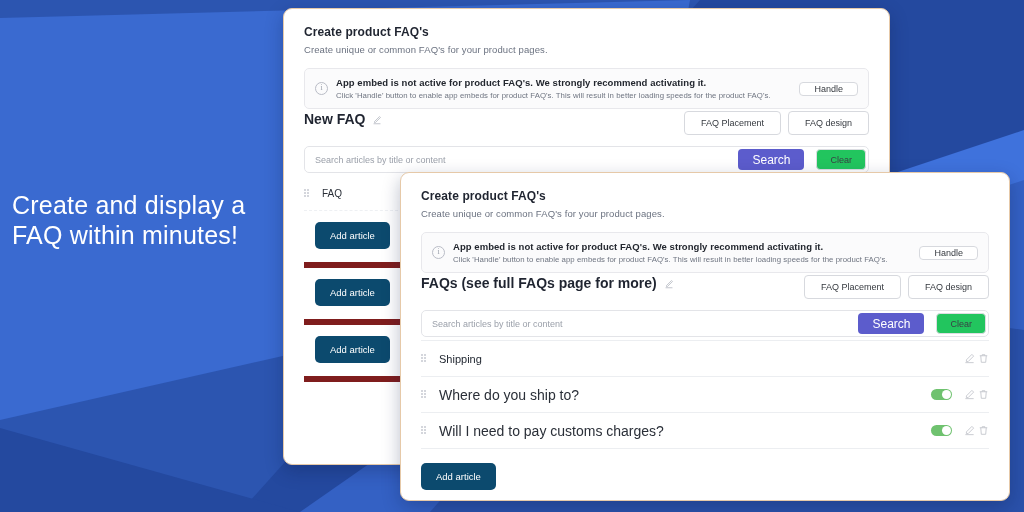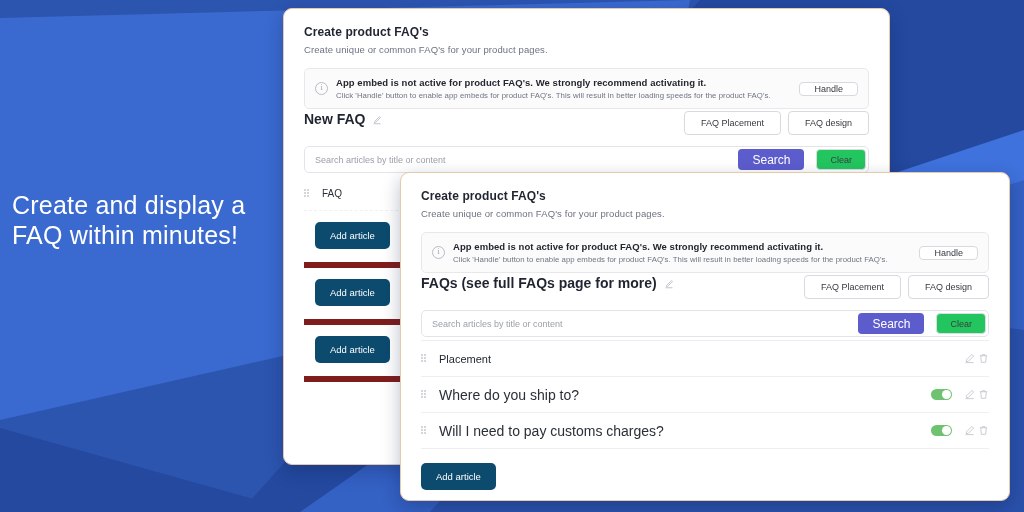--- a/index.html
+++ b/index.html
@@ -235,21 +235,21 @@
     <div class="f-list">
       <div class="f-row">
         <span class="grip">
             <i></i>
             <i></i>
             <i></i>
             <i></i>
             <i></i>
             <i></i>
           </span>
-        <span class="f-label group">Placement</span>
+        <span class="f-label group">Shipping</span>
         <span class="f-spacer"></span>
         <span class="act-pad"></span>
         <span class="act">
           <svg width="11" height="11" viewBox="0 0 16 16" fill="none" stroke="currentColor" stroke-width="1.3">
             <path d="M11.5 2l2.5 2.5L6 12.5H3.5V10z"></path>
               <path d="M2 14h12"></path>
           </svg>
         </span>
         <span class="act">
           <svg width="11" height="11" viewBox="0 0 16 16" fill="none" stroke="currentColor" stroke-width="1.3">

